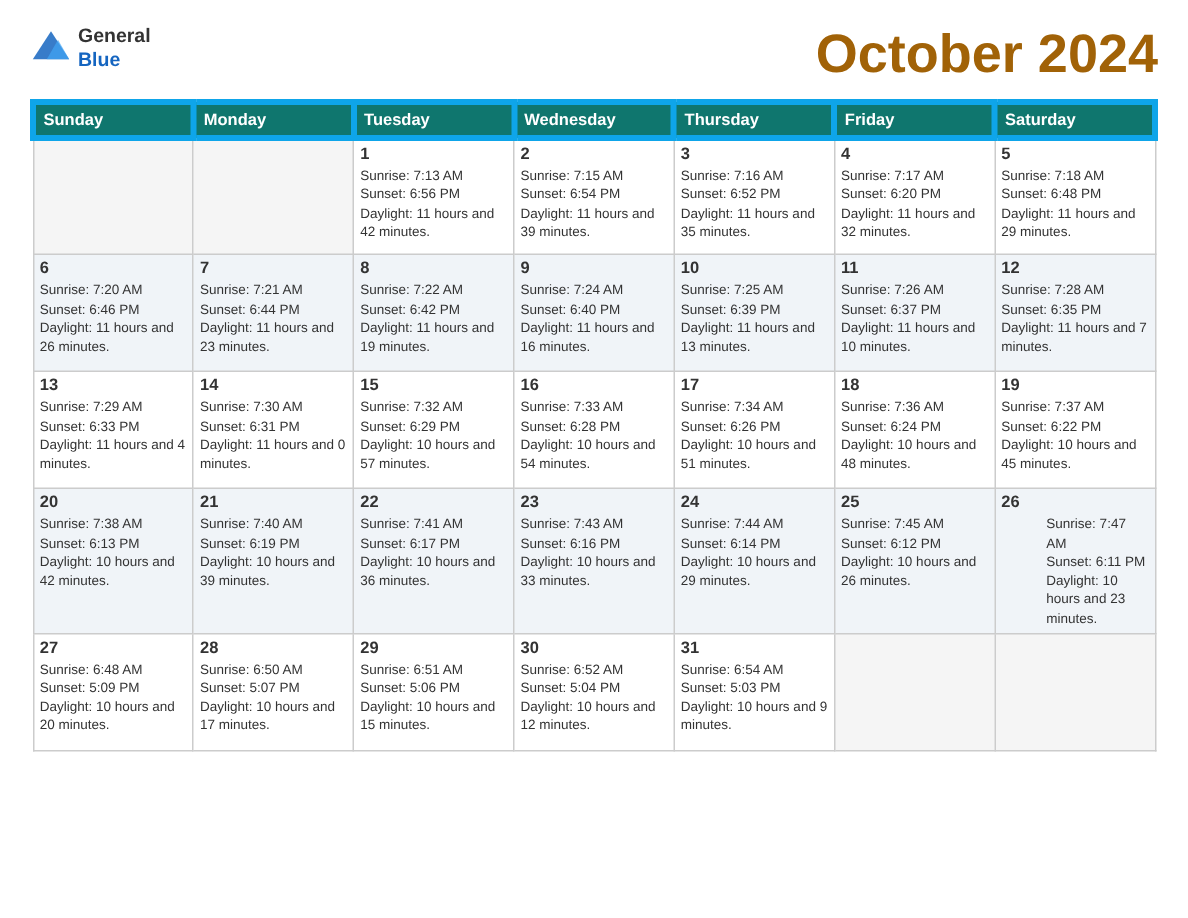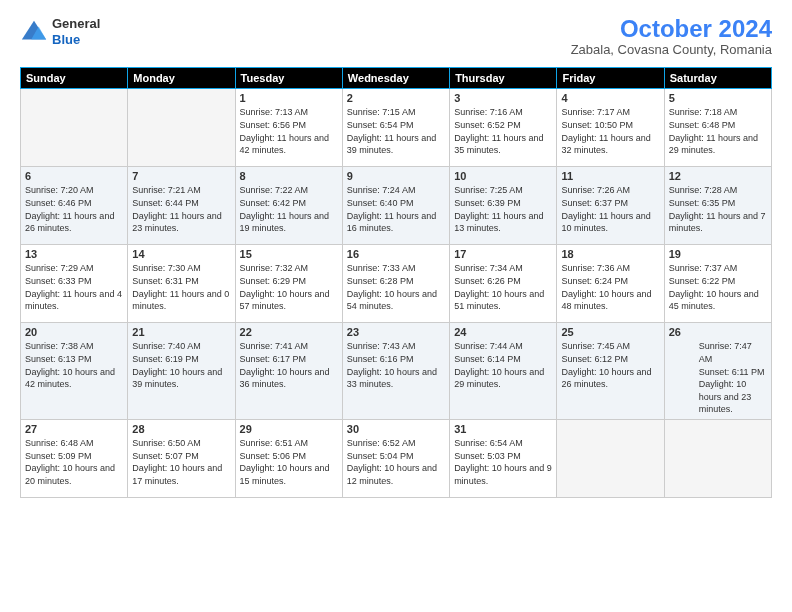--- a/index.html
+++ b/index.html
@@ -35,43 +35,43 @@
     .logo-general { color: #333; }
     .logo-blue { color: #1565c0; }
     .logo-icon {
       width: 28px;
       height: 28px;
     }
     .title-block {
       text-align: right;
     }
     .month-title {
-      font-size: 24px;
+      font-size: 36px;
       font-weight: bold;
-      color: #3b82f6;
+      color: #a16207;
       line-height: 1.1;
       margin-left: 34px;
     }
     .subtitle {
       font-size: 13px;
       color: #555;
     }
     .calendar {
       width: 100%;
       border-collapse: collapse;
       table-layout: fixed;
     }
     .calendar th {
-      background: #000000;
+      background: #0f766e;
       color: #fff;
       font-size: 11px;
       font-weight: bold;
       text-align: left;
       padding: 4px 5px;
-      border: 1px solid #0ea5e9;
+      border: 4px solid #0ea5e9;
     }
     .calendar td {
       border: 1px solid #ccc;
       vertical-align: top;
       padding: 3px 4px;
       background: #fff;
       height: 78px;
       font-size: 9.5px;
       color: #333;
     }
@@ -103,21 +103,20 @@
         <polygon points="15,2 28,22 2,22" fill="#1565c0" opacity="0.85"></polygon>
         <polygon points="20,8 28,22 12,22" fill="#42a5f5" opacity="0.7"></polygon>
       </svg>
       <div class="logo-text">
         <span class="logo-general">General</span><br>
         <span class="logo-blue">Blue</span>
       </div>
     </div>
     <div class="title-block">
       <div class="month-title">October 2024</div>
-      <div class="subtitle">Zabala, Covasna County, Romania</div>
     </div>
   </div>
 
   <table class="calendar">
     <thead>
       <tr>
       <th>Sunday</th>
           <th>Monday</th>
           <th>Tuesday</th>
           <th>Wednesday</th>
@@ -144,21 +143,21 @@
           </td>
           <td>
             <span class="day-number">3</span>
             <div class="day-info" style="white-space: pre-line;">Sunrise: 7:16 AM
 Sunset: 6:52 PM
 Daylight: 11 hours and 35 minutes.</div>
           </td>
           <td>
             <span class="day-number">4</span>
             <div class="day-info" style="white-space: pre-line;">Sunrise: 7:17 AM
-Sunset: 10:50 PM
+Sunset: 6:20 PM
 Daylight: 11 hours and 32 minutes.</div>
           </td>
           <td>
             <span class="day-number">5</span>
             <div class="day-info" style="white-space: pre-line;">Sunrise: 7:18 AM
 Sunset: 6:48 PM
 Daylight: 11 hours and 29 minutes.</div>
           </td>
         </tr>
         <tr class="row-alt">

